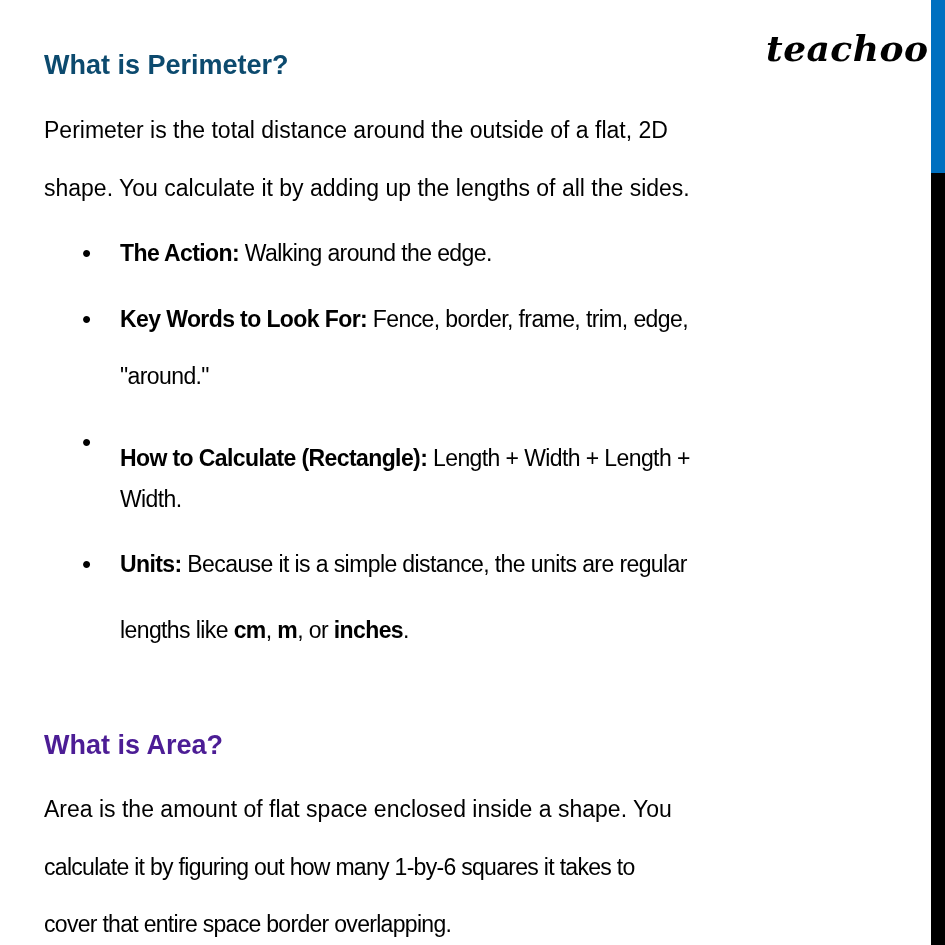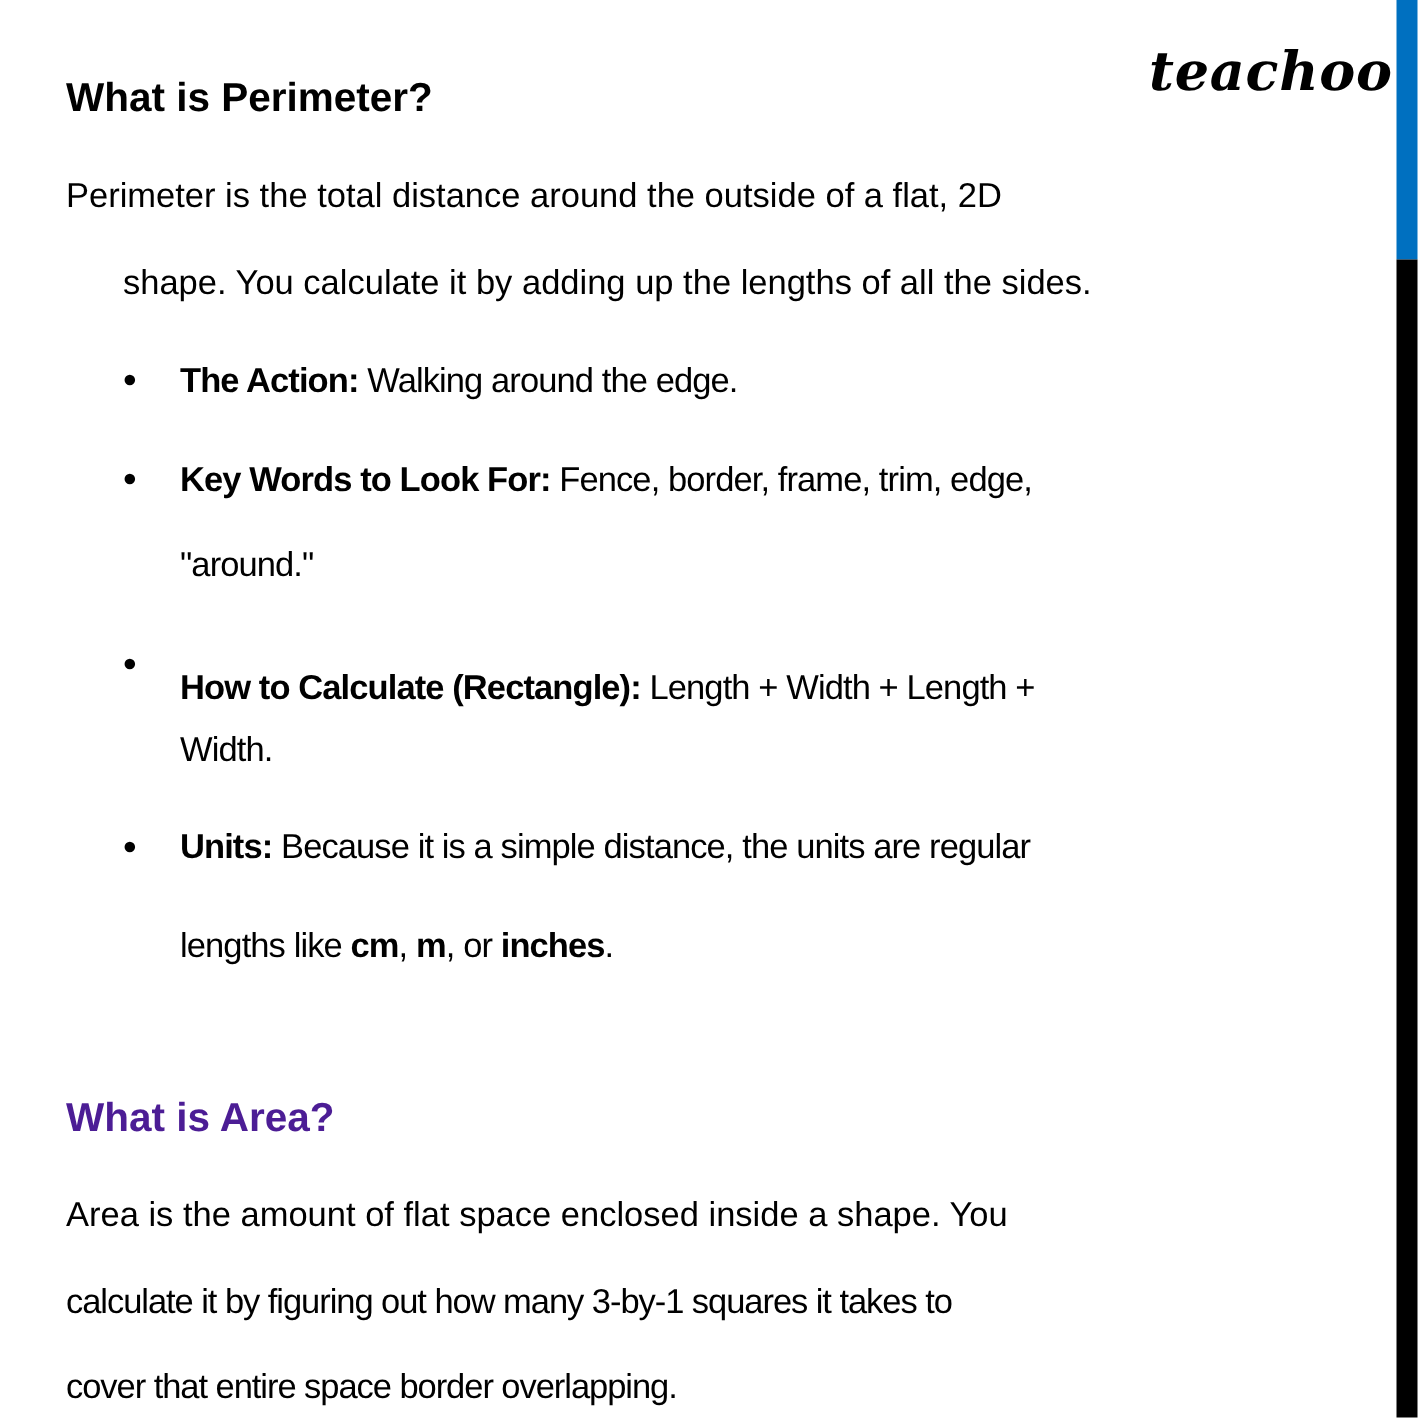--- a/index.html
+++ b/index.html
@@ -72,24 +72,24 @@
 </head>
 <body>
 
 <div class="side-bar">
   <div class="blue" style="background:#0070C0;"></div>
   <div class="black" style="background:#000000;"></div>
 </div>
 
 <div class="logo">teachoo</div>
 
-<div class="heading" style="top:47px; color:#000000;">What is Perimeter?</div>
+<div class="heading" style="top:47px; color:#0c4a6e;">What is Perimeter?</div>
 
 <div class="para-line" style="top:112px;">Perimeter is the total distance around the outside of a flat, 2D</div>
-<div class="para-line" style="top:170px;margin-left:38px;">shape. You calculate it by adding up the lengths of all the sides.</div>
+<div class="para-line" style="top:170px;">shape. You calculate it by adding up the lengths of all the sides.</div>
 
 <div class="bullet" style="top:235px;">•</div>
 <div class="item-line" style="top:235px;">
   <b>The Action:</b><span> Walking around the edge.</span>
 </div>
 
 <div class="bullet" style="top:301px;">•</div>
 <div class="item-line" style="top:301px;">
   <b>Key Words to Look For:</b><span> Fence, border, frame, trim, edge,</span>
 </div>
@@ -105,14 +105,14 @@
 <div class="item-line" style="top:546px;">
   <b>Units:</b><span> Because it is a simple distance, the units are regular</span>
 </div>
 <div class="item-line" style="top:612px;">
   <span>lengths like </span><b>cm</b><span>, </span><b>m</b><span>, or </span><b>inches</b><span>.</span>
 </div>
 
 <div class="heading" style="top:727px; color:#4c1d95;">What is Area?</div>
 
 <div class="para-line" style="top:791px;">Area is the amount of flat space enclosed inside a shape. You</div>
-<div class="para-line" style="top:849px; letter-spacing:-0.7px;">calculate it by figuring out how many 3-by-1 squares it takes to</div>
+<div class="para-line" style="top:849px; letter-spacing:-0.7px;">calculate it by figuring out how many 1-by-6 squares it takes to</div>
 <div class="para-line" style="top:906px; letter-spacing:-0.7px;">cover that entire space border overlapping.</div>
 
 </body></html>

